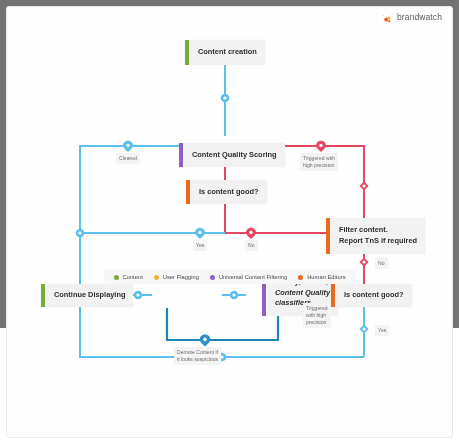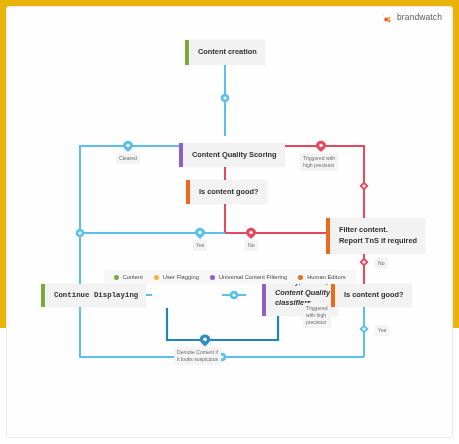--- a/index.html
+++ b/index.html
@@ -11,21 +11,21 @@
     width: 459px;
     height: 444px;
     font-family: "Liberation Sans", sans-serif;
     overflow: hidden;
   }
 
   #canvas {
     position: relative;
     width: 459px;
     height: 328px;
-    background: #eab308;
+    background: #737373;
     box-sizing: border-box;
   }
 
   
   .page-frame {
     position: absolute;
     left: 6px;
     top: 6px;
     width: 447px;
     height: 432px;
@@ -280,21 +280,21 @@
     <span class="bar" style="background:#ea6a1e;"></span>
     <span class="node-label">Is content good?</span>
   </div>
 
   <div class="node" style="left:326px; top:218px; height:36px;">
     <span class="bar" style="background:#ea6a1e;"></span>
     <span class="node-label">Filter content.
 Report TnS if required</span>
   </div>
 
-  <div class="node" style="left:41px; top:284px; height:23px;font-family:Liberation Mono, monospace;">
+  <div class="node" style="left:41px; top:284px; height:23px;">
     <span class="bar" style="background:#7aa93c;"></span>
     <span class="node-label">Continue Displaying</span>
   </div>
 
 
   <div class="node" style="left:262px; top:270px; height:46px;font-style:italic;">
     <span class="bar" style="background:#8e5fc4;"></span>
     <span class="node-label">Virality, Profile,
 Content Quality
 classifiers</span>

